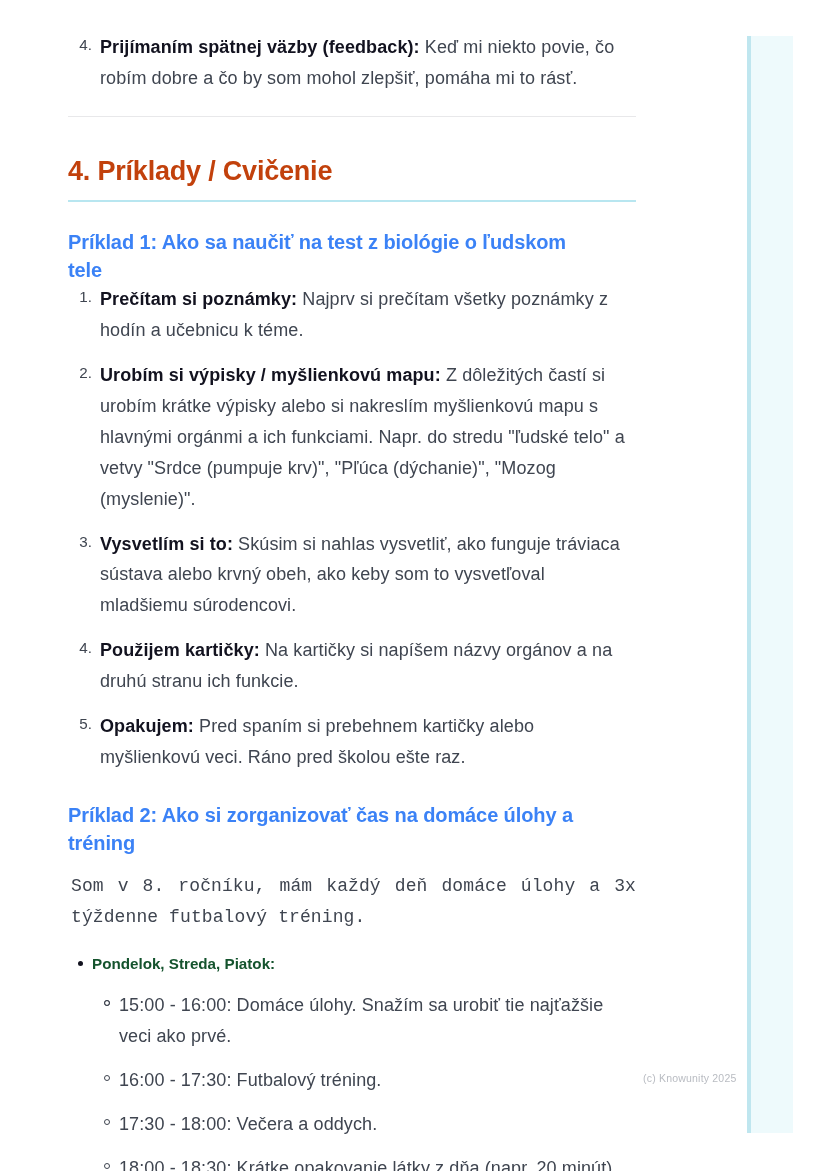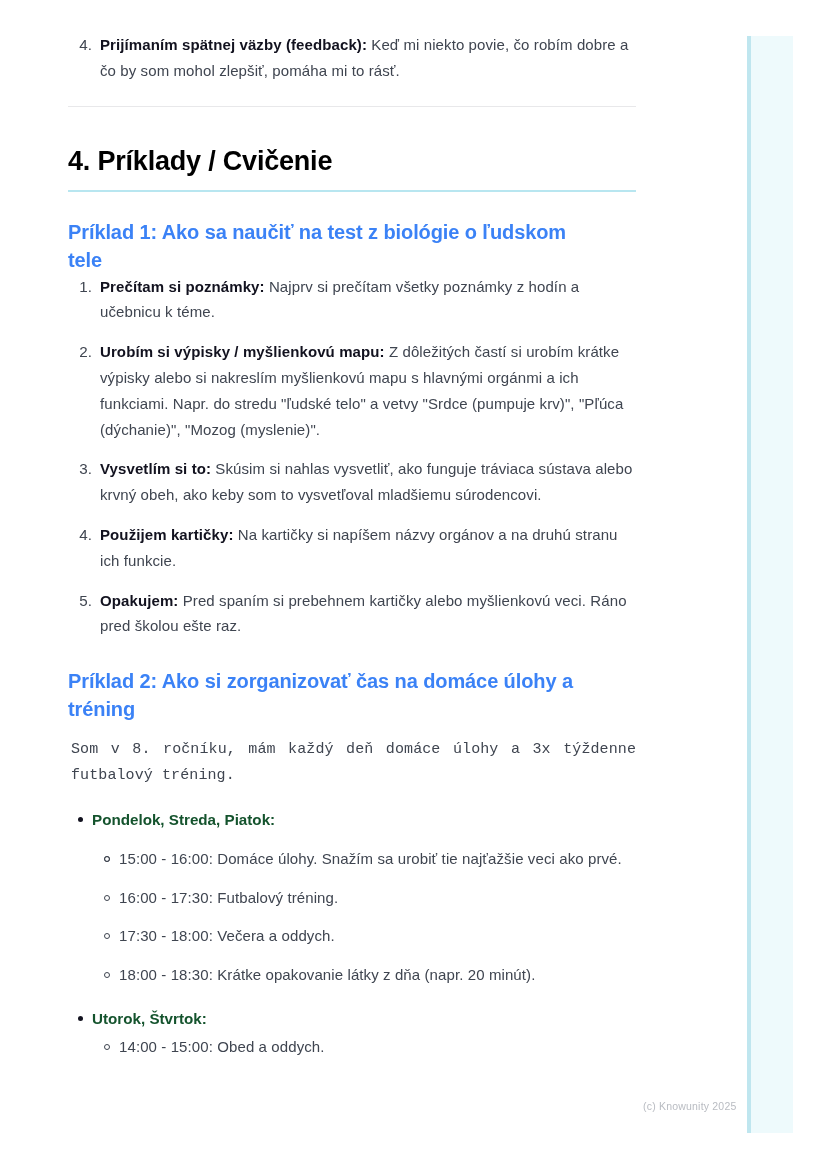--- a/index.html
+++ b/index.html
@@ -44,21 +44,21 @@
   }
   .content {
     position: absolute;
     left: 68px;
     top: 32px;
     width: 568px;
   }
 
   
   .body-text {
-    font-size: 15px;
+    font-size: 18px;
     line-height: 1.72;
     color: #3f4550;
     letter-spacing: 0.1px;
   }
   b, strong, .b {
     font-weight: 700;
     color: #12121f;
   }
 
   
@@ -93,21 +93,21 @@
     border: 0;
     border-top: 1px solid #e8e8ea;
     margin: 22px 0 0 0;
     width: 100%;
   }
 
   
   h2.section-title {
     font-size: 27px;
     font-weight: 700;
-    color: #000000;
+    color: #c2410c;
     margin: 38px 0 0 0;
     letter-spacing: -0.2px;
     line-height: 1.22;
   }
   .section-underline {
     border: 0;
     border-top: 2px solid #b8e6f0;
     margin: 12px 0 0 0;
     width: 100%;
   }
@@ -185,21 +185,21 @@
   }
 
   .group-spacer {
     height: 14px;
   }
 
   
   .footer {
     position: absolute;
     left: 643px;
-    top: 1100px;
+    top: 1072px;
     font-size: 10.5px;
     color: #b9bcc2;
     letter-spacing: 0.2px;
     white-space: nowrap;
     font-family: "Liberation Sans", sans-serif;
     text-align: center;
   }
 </style>
 </head>
 <body>

